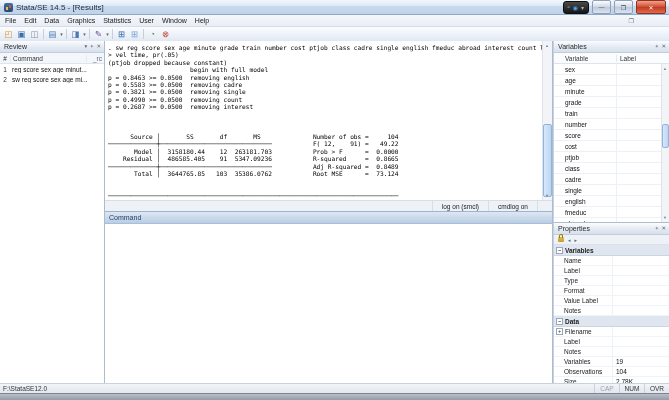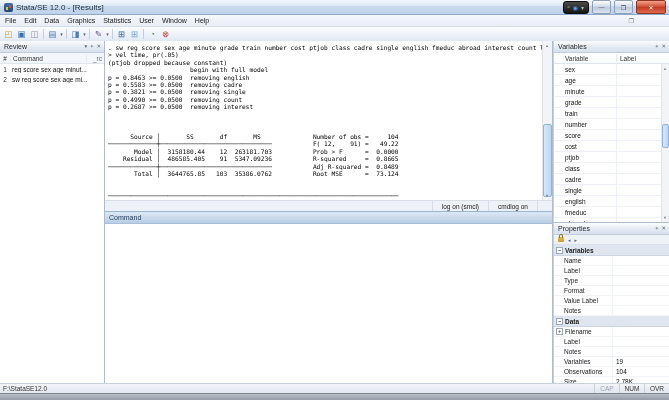--- a/index.html
+++ b/index.html
@@ -100,21 +100,21 @@
   .toggle{width:24px;display:flex;align-items:center;justify-content:center;border-left:1px solid #c9d1dc;font-size:6.5px;}
   .toggle.dim{color:#9aa4b2;}
   .taskbar{position:absolute;left:0;top:393px;width:669px;height:7px;
     background:linear-gradient(#b9bfc9,#8f96a1);border-top:1px solid #7d8590;}
 </style>
 </head>
 <body>
 
 <div class="titlebar">
   <span class="app-icon"></span>
-  <span class="title-text">Stata/SE 12.0 - [Results]</span>
+  <span class="title-text">Stata/SE 14.5 - [Results]</span>
   <span class="tray-widget">
       <span style="color: rgb(207, 211, 216);">▫</span>
       <span style="color: rgb(74, 163, 255);">◉</span>
       <span style="color: rgb(170, 176, 184);">▾</span>
     </span>
   <span class="win-btn">—</span>
   <span class="win-btn">❐</span>
   <span class="win-btn close">✕</span>
 </div>
 

